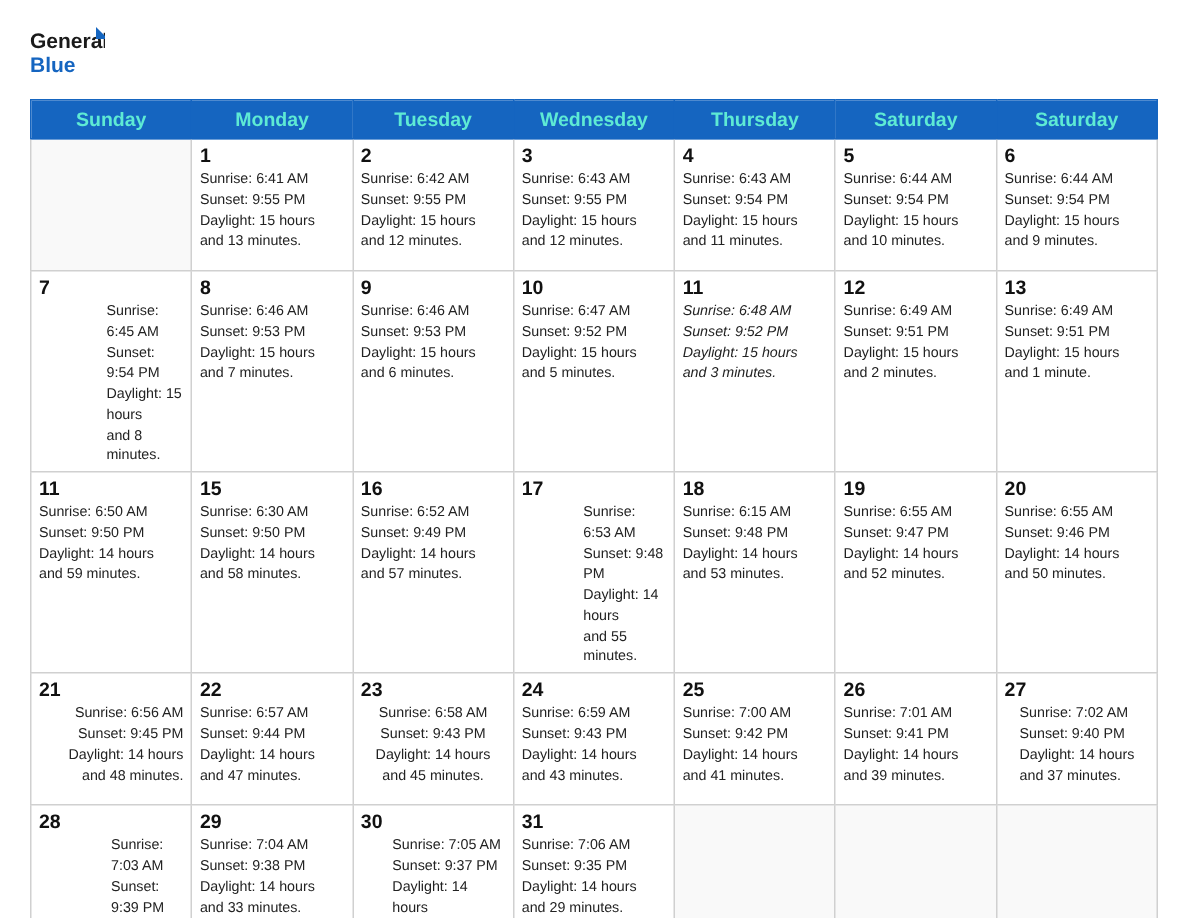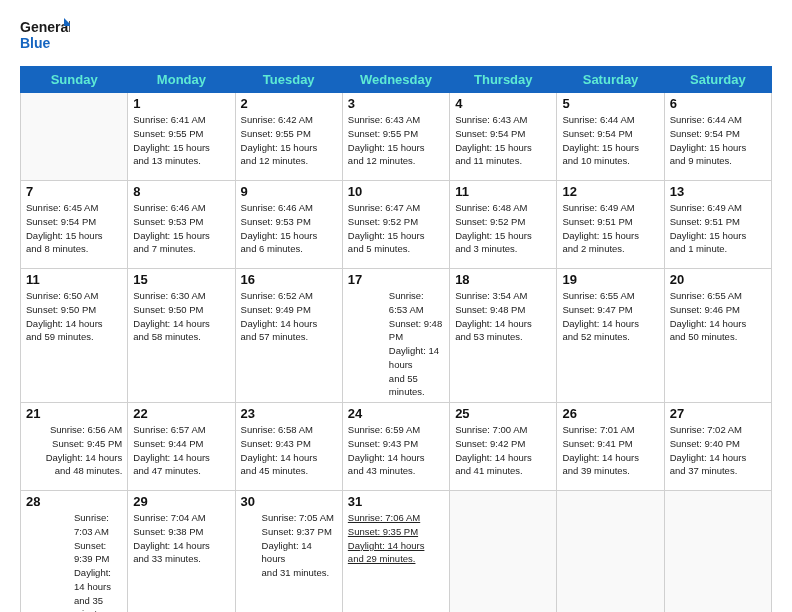--- a/index.html
+++ b/index.html
@@ -156,21 +156,21 @@
             <span class="day-num">6</span>
             <div class="day-info" style="white-space: pre-line;">Sunrise: 6:44 AM
 Sunset: 9:54 PM
 Daylight: 15 hours
 and 9 minutes.</div>
           </td>
         </tr>
         <tr>
           <td>
             <span class="day-num">7</span>
-            <div class="day-info" style="white-space: pre-line;">Sunrise: 6:45 AM
+            <div class="day-info" style="white-space: pre-line; margin-left: 45px;">Sunrise: 6:45 AM
 Sunset: 9:54 PM
 Daylight: 15 hours
 and 8 minutes.</div>
           </td>
           <td>
             <span class="day-num">8</span>
             <div class="day-info" style="white-space: pre-line;">Sunrise: 6:46 AM
 Sunset: 9:53 PM
 Daylight: 15 hours
 and 7 minutes.</div>
@@ -184,21 +184,21 @@
           </td>
           <td>
             <span class="day-num">10</span>
             <div class="day-info" style="white-space: pre-line;">Sunrise: 6:47 AM
 Sunset: 9:52 PM
 Daylight: 15 hours
 and 5 minutes.</div>
           </td>
           <td>
             <span class="day-num">11</span>
-            <div class="day-info" style="white-space: pre-line;">Sunrise: 6:48 AM
+            <div class="day-info" style="white-space: pre-line; font-style: italic;">Sunrise: 6:48 AM
 Sunset: 9:52 PM
 Daylight: 15 hours
 and 3 minutes.</div>
           </td>
           <td>
             <span class="day-num">12</span>
             <div class="day-info" style="white-space: pre-line;">Sunrise: 6:49 AM
 Sunset: 9:51 PM
 Daylight: 15 hours
 and 2 minutes.</div>
@@ -235,21 +235,21 @@
           </td>
           <td>
             <span class="day-num">17</span>
             <div class="day-info" style="white-space: pre-line; margin-left: 41px;">Sunrise: 6:53 AM
 Sunset: 9:48 PM
 Daylight: 14 hours
 and 55 minutes.</div>
           </td>
           <td>
             <span class="day-num">18</span>
-            <div class="day-info" style="white-space: pre-line;">Sunrise: 3:54 AM
+            <div class="day-info" style="white-space: pre-line;">Sunrise: 6:15 AM
 Sunset: 9:48 PM
 Daylight: 14 hours
 and 53 minutes.</div>
           </td>
           <td>
             <span class="day-num">19</span>
             <div class="day-info" style="white-space: pre-line;">Sunrise: 6:55 AM
 Sunset: 9:47 PM
 Daylight: 14 hours
 and 52 minutes.</div>
@@ -272,21 +272,21 @@
           </td>
           <td>
             <span class="day-num">22</span>
             <div class="day-info" style="white-space: pre-line;">Sunrise: 6:57 AM
 Sunset: 9:44 PM
 Daylight: 14 hours
 and 47 minutes.</div>
           </td>
           <td>
             <span class="day-num">23</span>
-            <div class="day-info" style="white-space: pre-line;">Sunrise: 6:58 AM
+            <div class="day-info" style="white-space: pre-line; text-align: center;">Sunrise: 6:58 AM
 Sunset: 9:43 PM
 Daylight: 14 hours
 and 45 minutes.</div>
           </td>
           <td>
             <span class="day-num">24</span>
             <div class="day-info" style="white-space: pre-line;">Sunrise: 6:59 AM
 Sunset: 9:43 PM
 Daylight: 14 hours
 and 43 minutes.</div>
@@ -300,21 +300,21 @@
           </td>
           <td>
             <span class="day-num">26</span>
             <div class="day-info" style="white-space: pre-line;">Sunrise: 7:01 AM
 Sunset: 9:41 PM
 Daylight: 14 hours
 and 39 minutes.</div>
           </td>
           <td>
             <span class="day-num">27</span>
-            <div class="day-info" style="white-space: pre-line;">Sunrise: 7:02 AM
+            <div class="day-info" style="white-space: pre-line; margin-left: 10px;">Sunrise: 7:02 AM
 Sunset: 9:40 PM
 Daylight: 14 hours
 and 37 minutes.</div>
           </td>
         </tr>
         <tr>
           <td>
             <span class="day-num">28</span>
             <div class="day-info" style="white-space: pre-line; margin-left: 48px;">Sunrise: 7:03 AM
 Sunset: 9:39 PM
@@ -330,21 +330,21 @@
           </td>
           <td>
             <span class="day-num">30</span>
             <div class="day-info" style="white-space: pre-line; margin-left: 21px;">Sunrise: 7:05 AM
 Sunset: 9:37 PM
 Daylight: 14 hours
 and 31 minutes.</div>
           </td>
           <td>
             <span class="day-num">31</span>
-            <div class="day-info" style="white-space: pre-line; text-decoration: underline;">Sunrise: 7:06 AM
+            <div class="day-info" style="white-space: pre-line;">Sunrise: 7:06 AM
 Sunset: 9:35 PM
 Daylight: 14 hours
 and 29 minutes.</div>
           </td>
           <td class="empty"></td>
           <td class="empty"></td>
           <td class="empty"></td>
         </tr>
       </tbody>
   </table>

